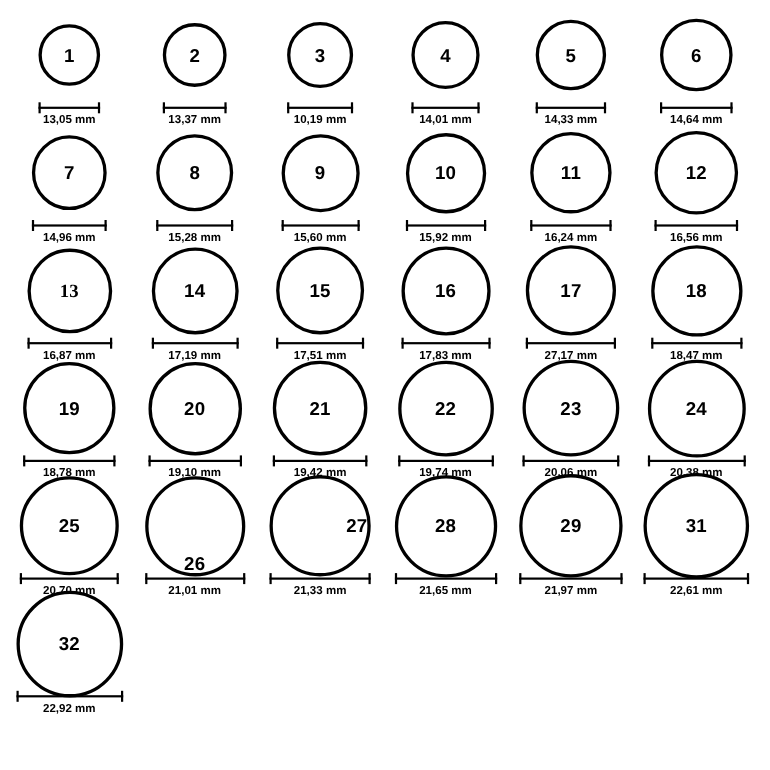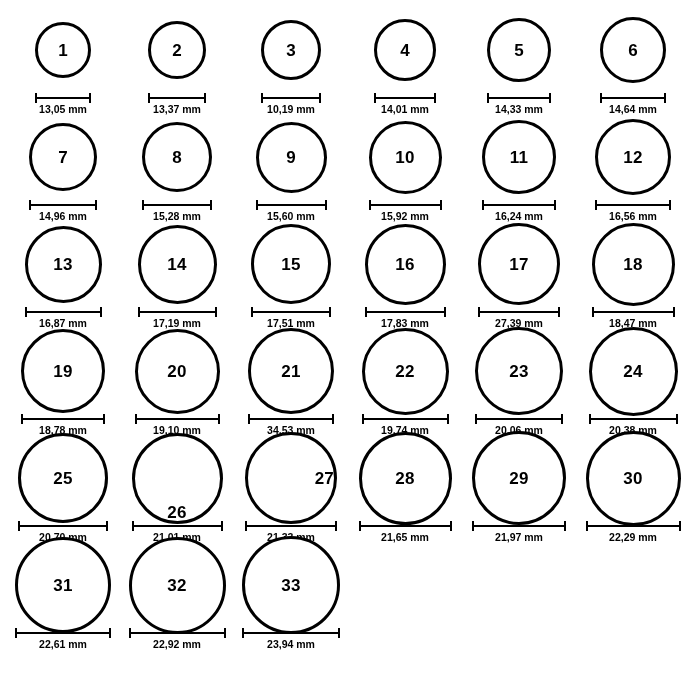--- a/index.html
+++ b/index.html
@@ -219,21 +219,21 @@
             <span class="ring-number">12</span>
           </div>
         </div>
         <div class="measure">
           <div class="bar" style="width: 76px;"></div>
         </div>
         <div class="mm-label">16,56 mm</div>
       </div>
       <div class="cell">
         <div class="ring-wrap">
-          <div class="ring" style="width: 77px; height: 77px;">
+          <div class="ring" style="width: 77px; height: 77px; font-family: Liberation Serif, serif;">
             <span class="ring-number">13</span>
           </div>
         </div>
         <div class="measure">
           <div class="bar" style="width: 77px;"></div>
         </div>
         <div class="mm-label">16,87 mm</div>
       </div>
       <div class="cell">
         <div class="ring-wrap">
@@ -270,21 +270,21 @@
       </div>
       <div class="cell">
         <div class="ring-wrap">
           <div class="ring" style="width: 82px; height: 82px;">
             <span class="ring-number">17</span>
           </div>
         </div>
         <div class="measure">
           <div class="bar" style="width: 82px;"></div>
         </div>
-        <div class="mm-label">27,39 mm</div>
+        <div class="mm-label">27,17 mm</div>
       </div>
       <div class="cell">
         <div class="ring-wrap">
           <div class="ring" style="width: 83px; height: 83px;">
             <span class="ring-number">18</span>
           </div>
         </div>
         <div class="measure">
           <div class="bar" style="width: 83px;"></div>
         </div>
@@ -314,21 +314,21 @@
       </div>
       <div class="cell">
         <div class="ring-wrap">
           <div class="ring" style="width: 86px; height: 86px;">
             <span class="ring-number">21</span>
           </div>
         </div>
         <div class="measure">
           <div class="bar" style="width: 86px;"></div>
         </div>
-        <div class="mm-label">34,53 mm</div>
+        <div class="mm-label">19,42 mm</div>
       </div>
       <div class="cell">
         <div class="ring-wrap">
           <div class="ring" style="width: 87px; height: 87px;">
             <span class="ring-number">22</span>
           </div>
         </div>
         <div class="measure">
           <div class="bar" style="width: 87px;"></div>
         </div>
@@ -406,56 +406,34 @@
             <span class="ring-number">29</span>
           </div>
         </div>
         <div class="measure">
           <div class="bar" style="width: 94px;"></div>
         </div>
         <div class="mm-label">21,97 mm</div>
       </div>
       <div class="cell">
         <div class="ring-wrap">
-          <div class="ring" style="width: 95px; height: 95px;">
-            <span class="ring-number">30</span>
-          </div>
-        </div>
-        <div class="measure">
-          <div class="bar" style="width: 95px;"></div>
-        </div>
-        <div class="mm-label">22,29 mm</div>
-      </div>
-      <div class="cell">
-        <div class="ring-wrap">
           <div class="ring" style="width: 96px; height: 96px;">
             <span class="ring-number">31</span>
           </div>
         </div>
         <div class="measure">
           <div class="bar" style="width: 96px;"></div>
         </div>
         <div class="mm-label">22,61 mm</div>
       </div>
       <div class="cell">
         <div class="ring-wrap">
           <div class="ring" style="width: 97px; height: 97px;">
             <span class="ring-number">32</span>
           </div>
         </div>
         <div class="measure">
           <div class="bar" style="width: 97px;"></div>
         </div>
         <div class="mm-label">22,92 mm</div>
-      </div>
-      <div class="cell">
-        <div class="ring-wrap">
-          <div class="ring" style="width: 98px; height: 98px;">
-            <span class="ring-number">33</span>
-          </div>
-        </div>
-        <div class="measure">
-          <div class="bar" style="width: 98px;"></div>
-        </div>
-        <div class="mm-label">23,94 mm</div>
       </div>
     </div>
 </div>
 
 </body></html>

